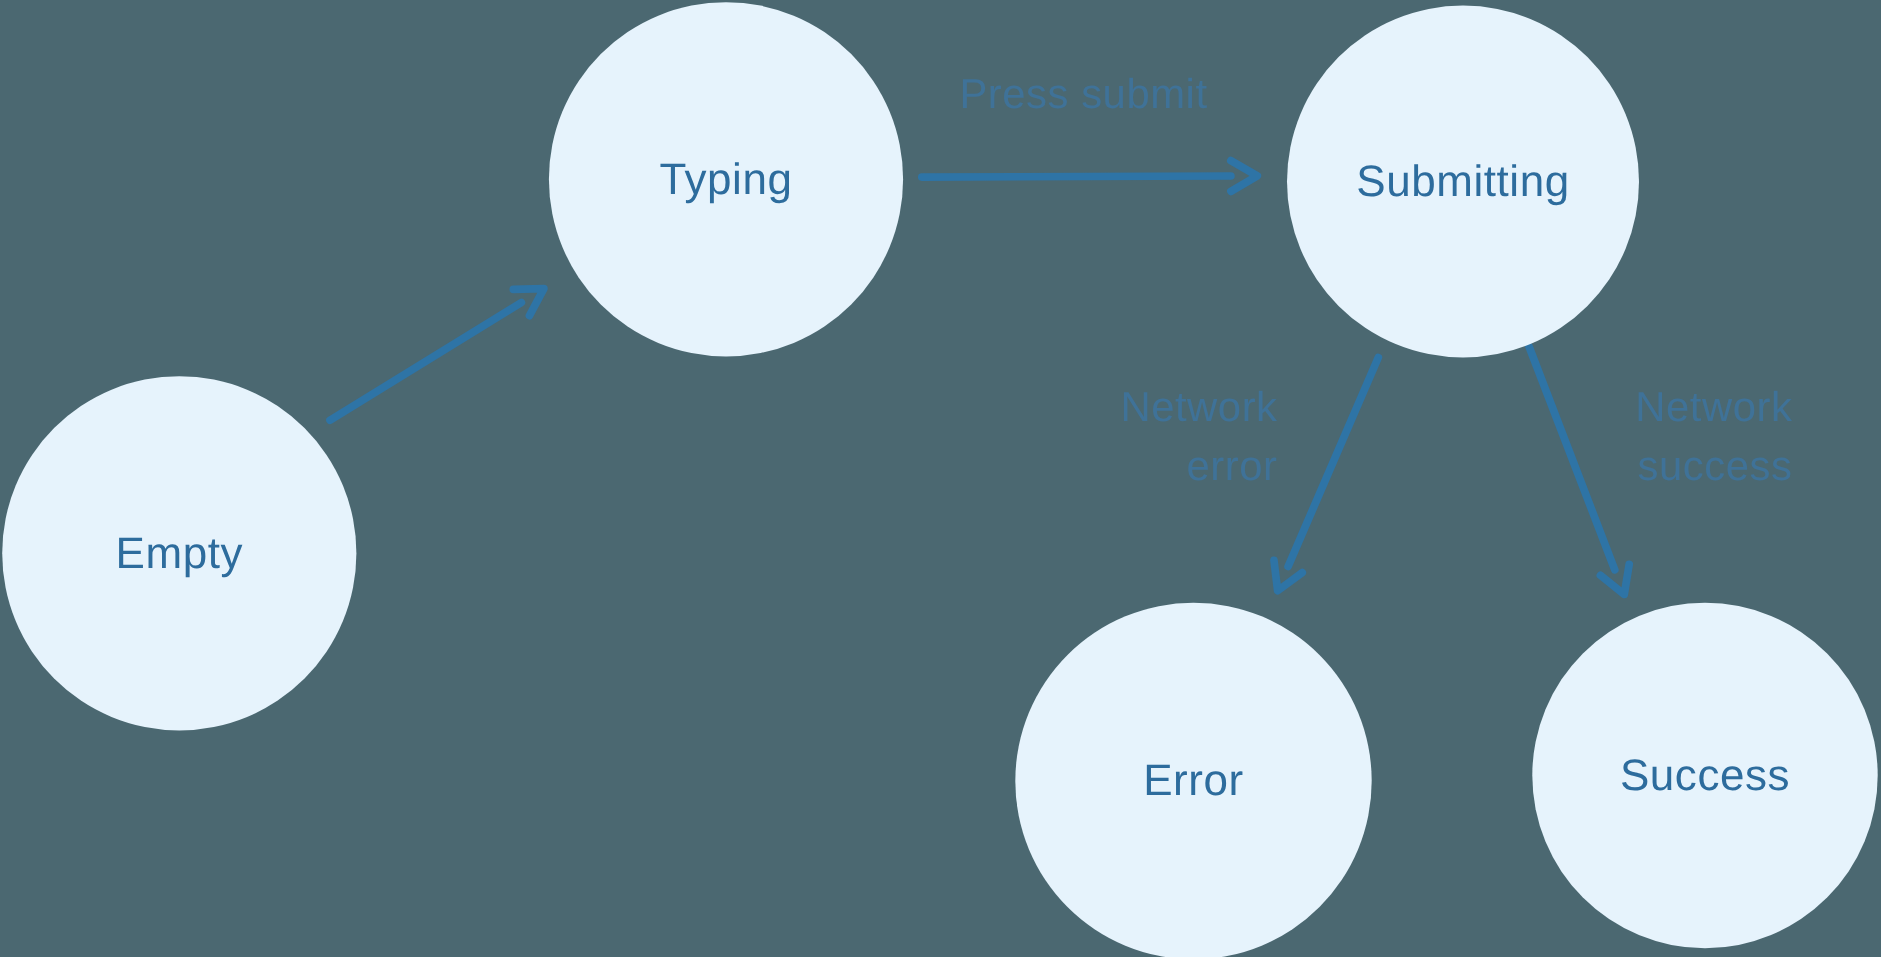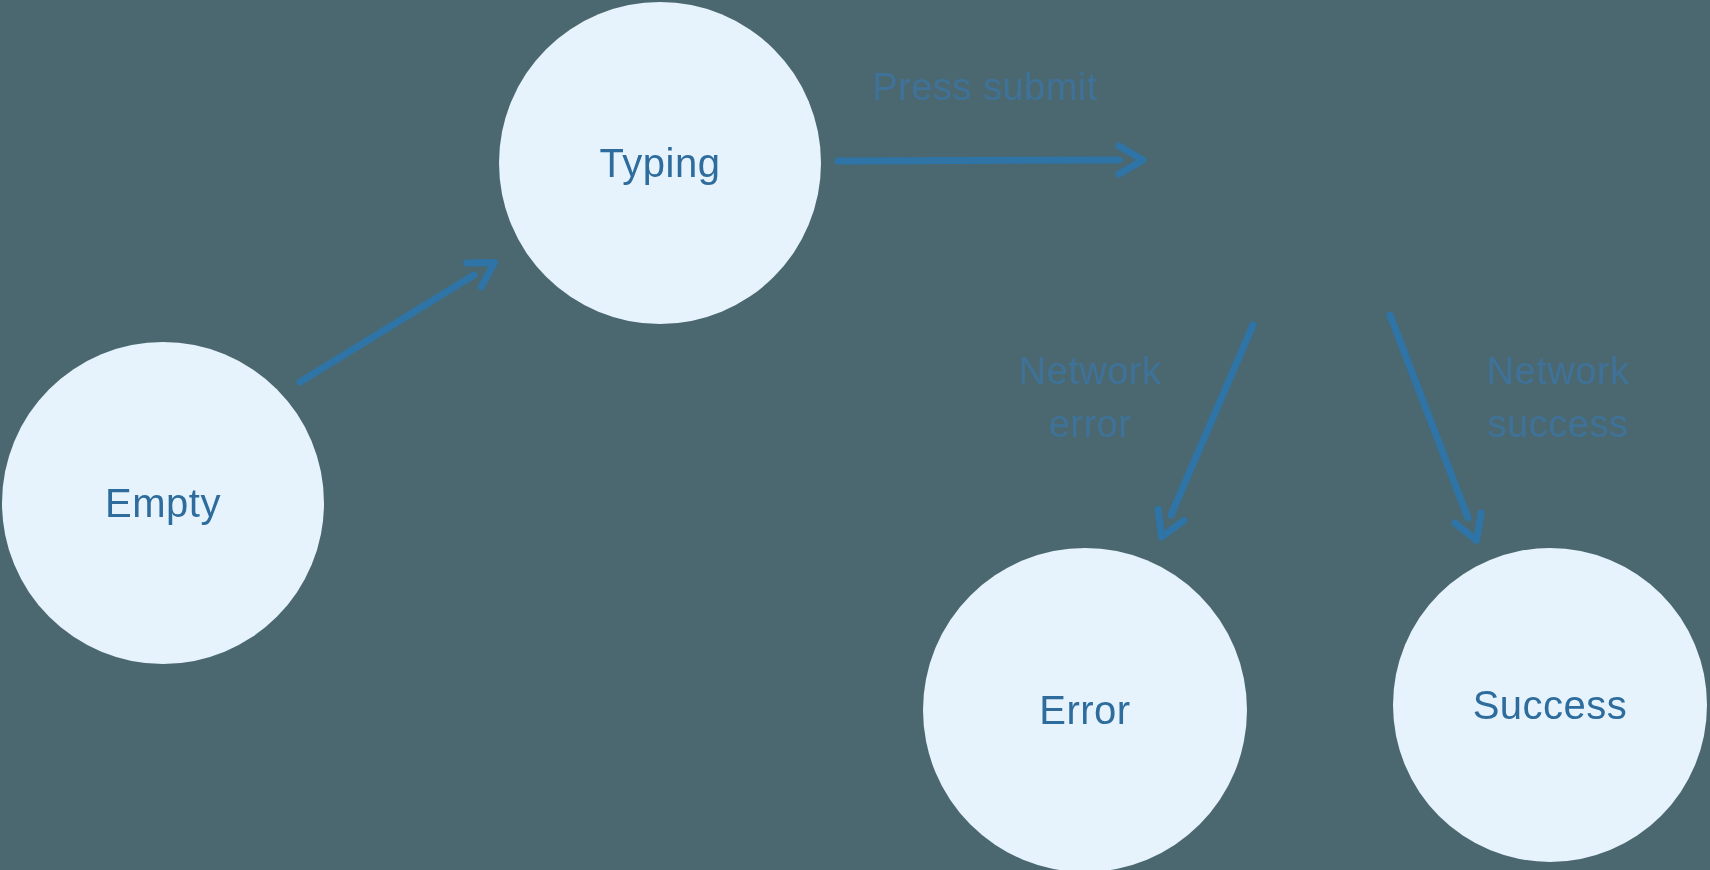--- a/index.html
+++ b/index.html
@@ -55,21 +55,21 @@
     letter-spacing:0.5px;
     white-space:nowrap;
   }
   .edge-label{
     position:absolute;
     transform:translate(-50%,-50%);
     color:var(--edge-label);
     font-size:38px;
     line-height:53px;
     letter-spacing:0.5px;
-    text-align:center;
+    text-align:right;
     white-space:nowrap;
   }
 </style>
 </head>
 <body>
 
 <div class="canvas">
 
   <svg class="edges" width="1710" height="870" viewBox="0 0 1710 870" xmlns="http://www.w3.org/2000/svg">
     <defs>
@@ -84,20 +84,23 @@
   </svg>
 
   <div class="state-node" style="left:2px; top:342px; width:322px; height:322px;">
     <span class="node-label">Empty</span>
   </div>
 
   <div class="state-node" style="left:499px; top:2px; width:322px; height:322px;">
     <span class="node-label">Typing</span>
   </div>
 
+  <div class="state-node" style="left:1170px; top:5px; width:320px; height:320px;">
+    <span class="node-label">Submitting</span>
+  </div>
 
   <div class="state-node" style="left:923px; top:548px; width:324px; height:324px;">
     <span class="node-label">Error</span>
   </div>
 
   <div class="state-node" style="left:1393px; top:548px; width:314px; height:314px;">
     <span class="node-label">Success</span>
   </div>
 
 

